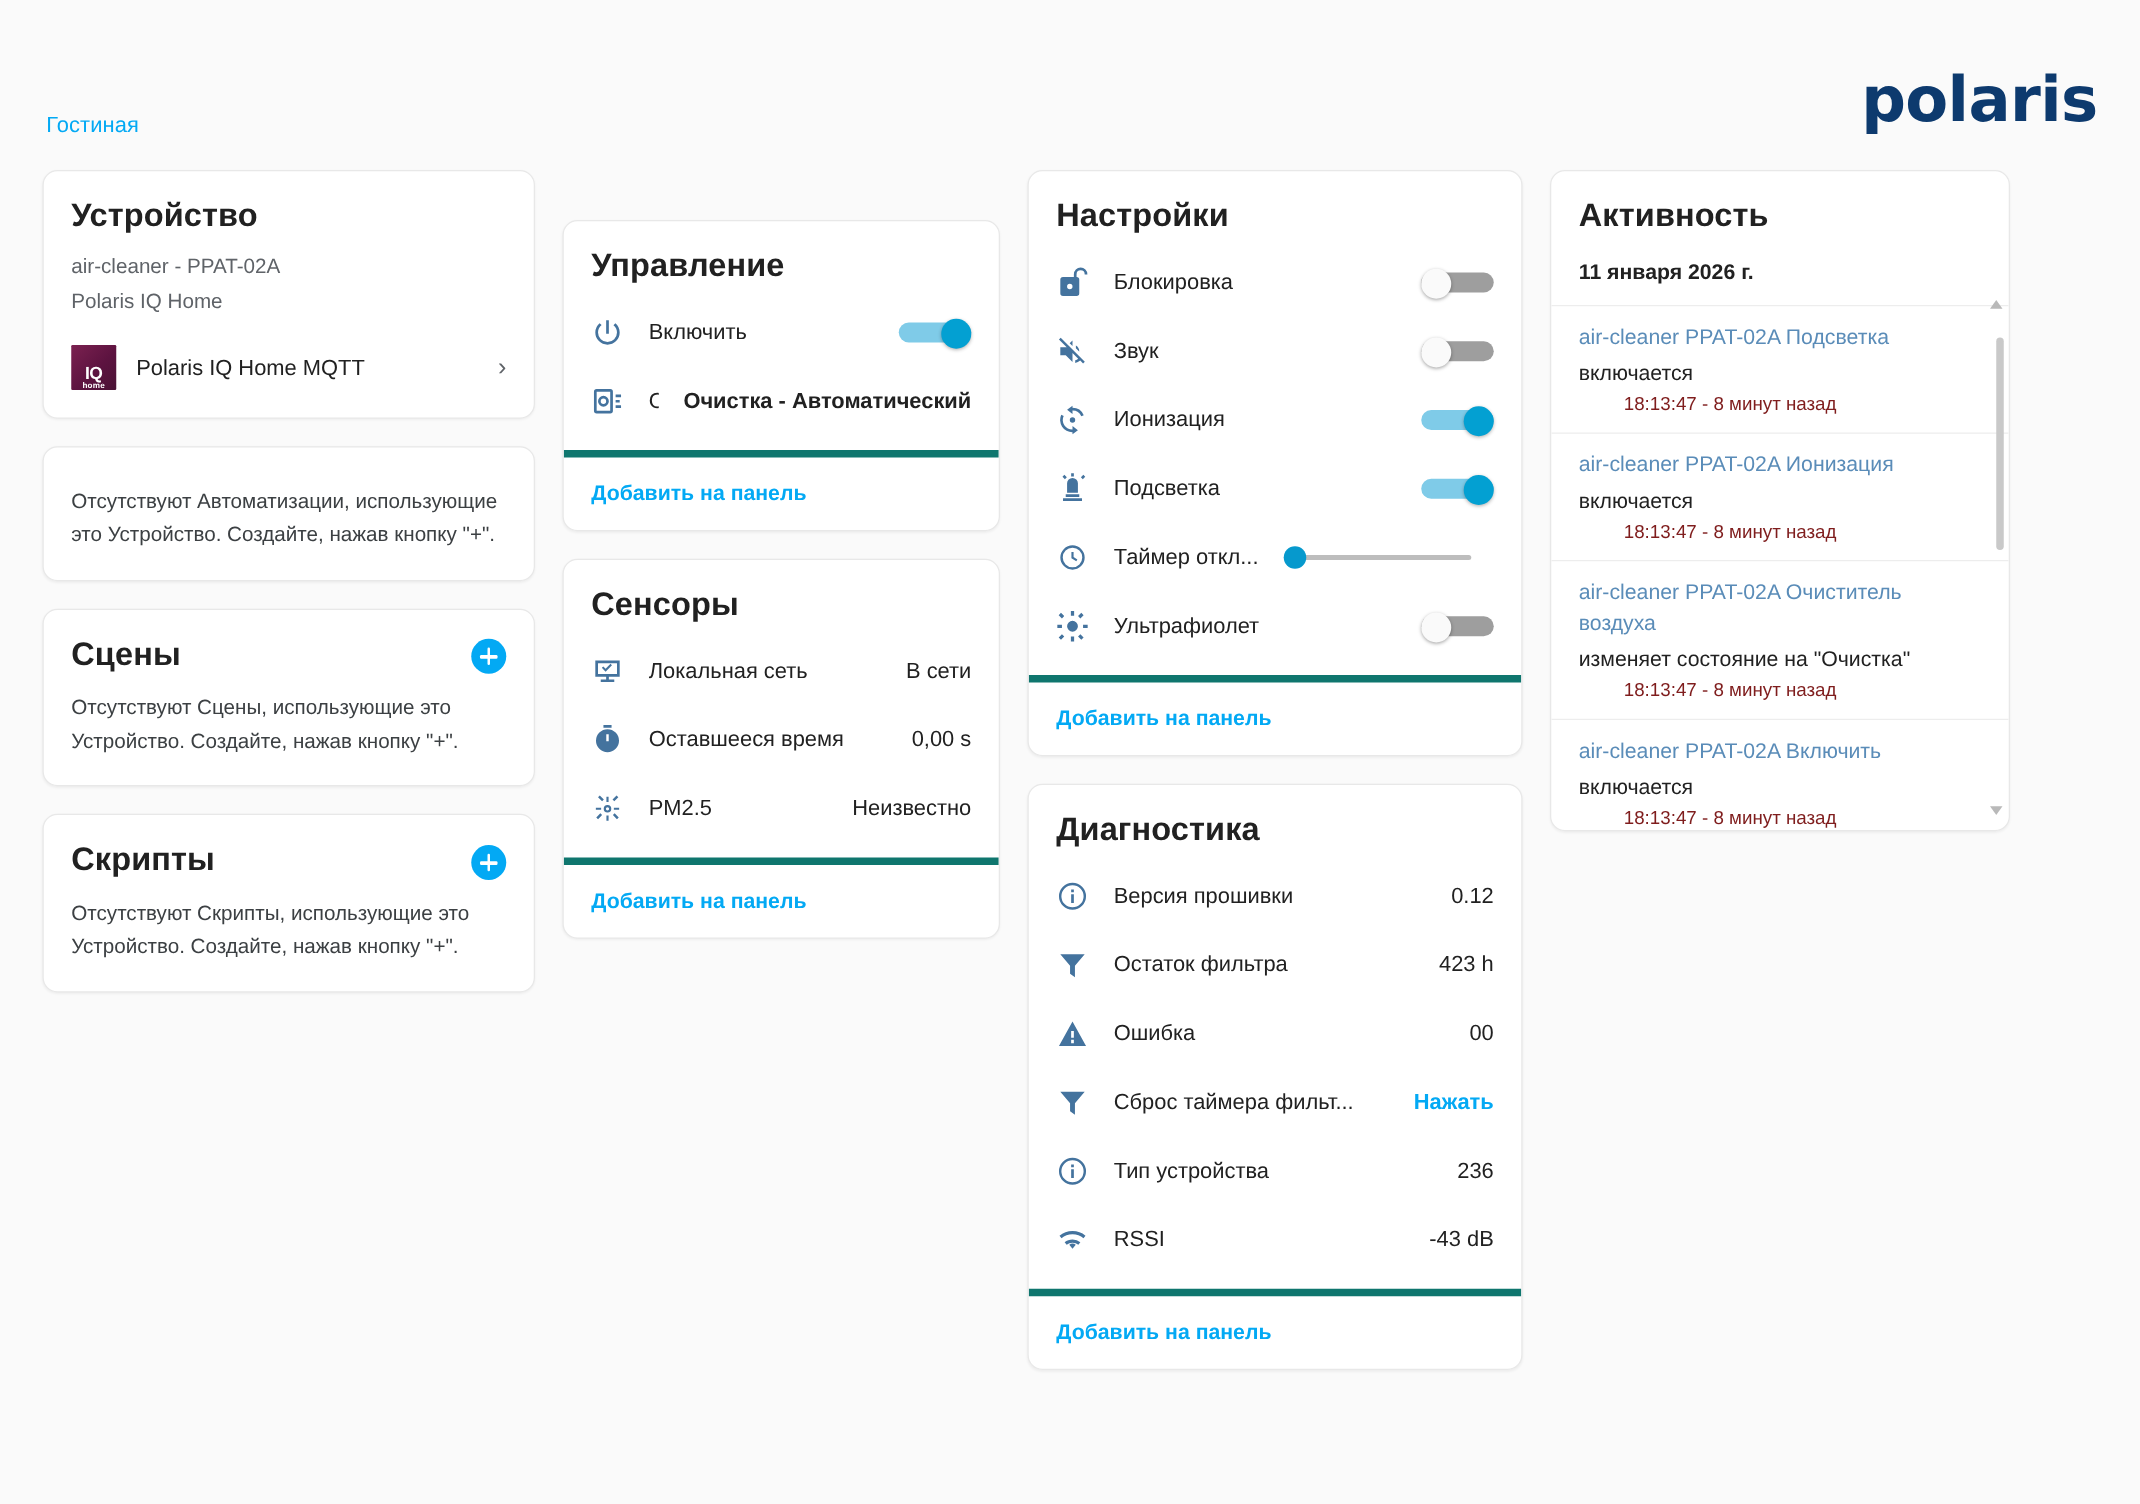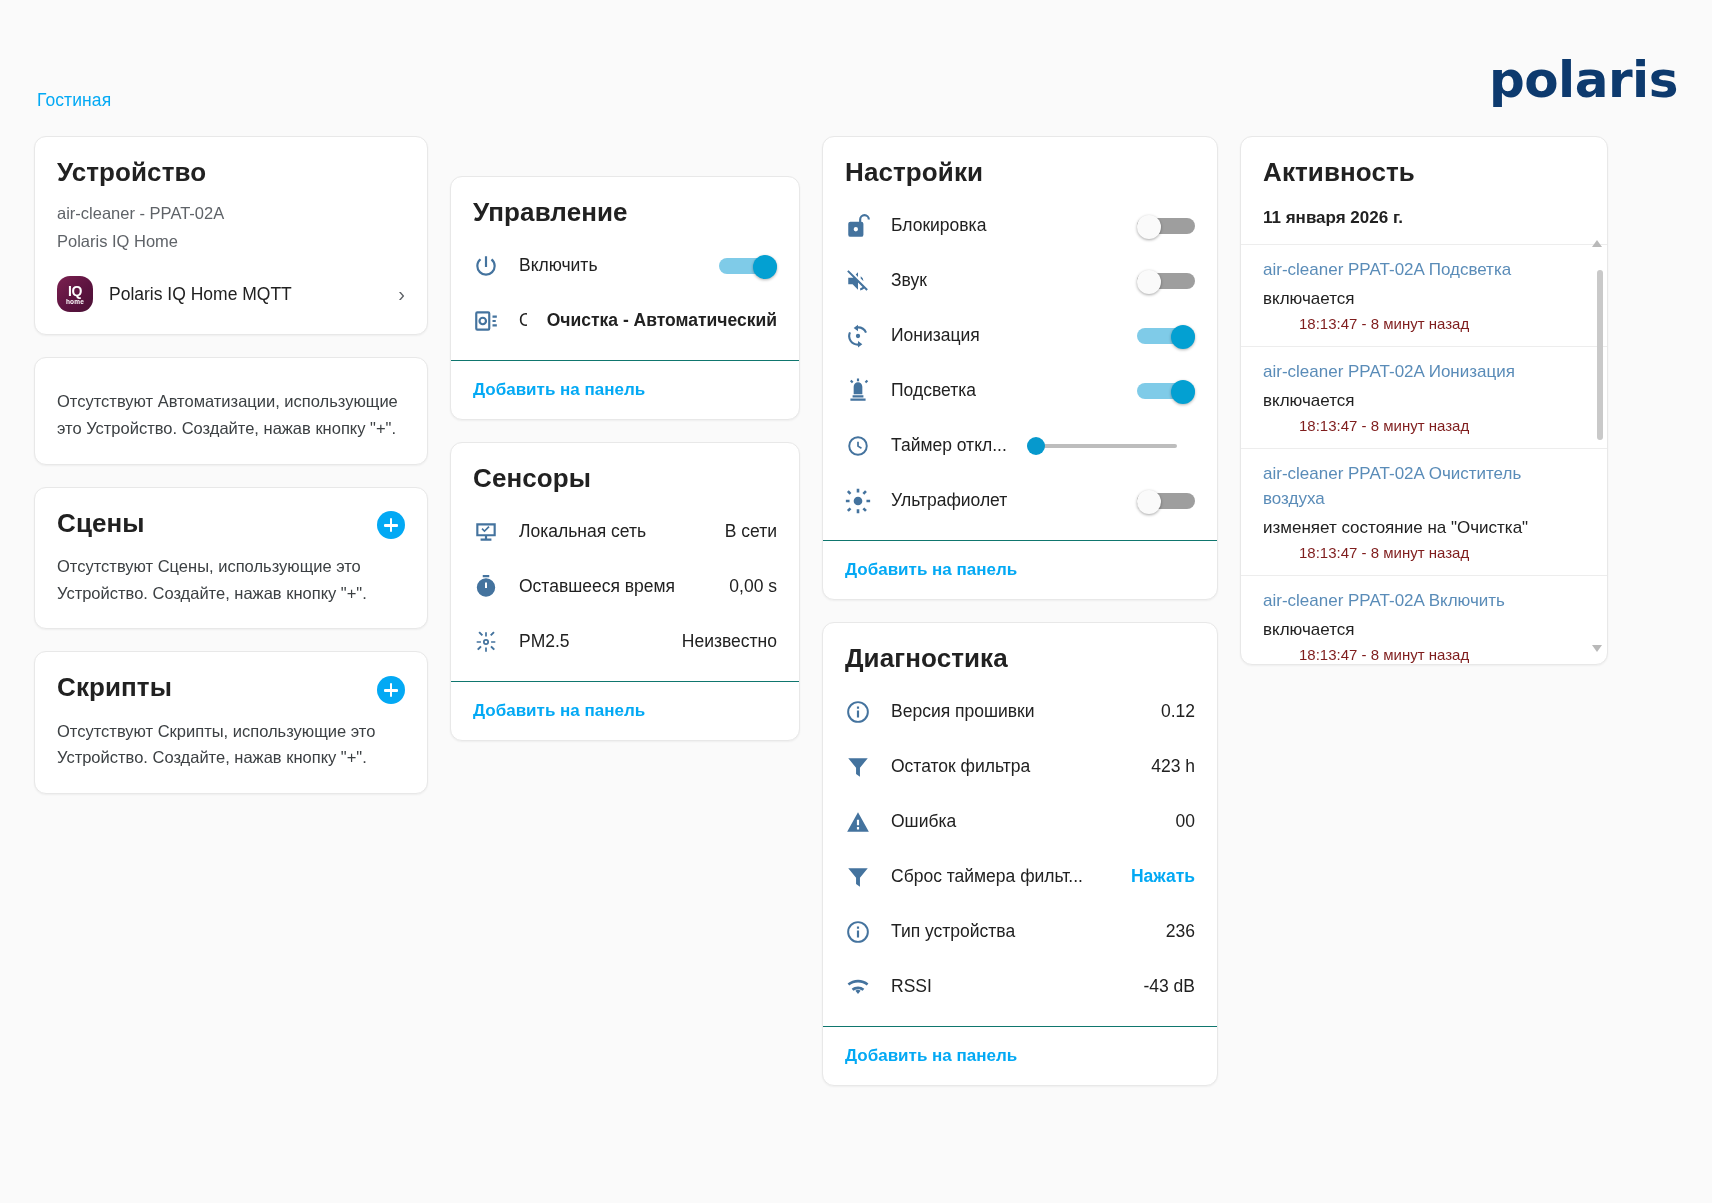--- a/index.html
+++ b/index.html
@@ -77,24 +77,24 @@
   }
   .plus-btn::before { left: 7px; right: 7px; top: 13px; height: 2.6px; }
   .plus-btn::after  { top: 7px; bottom: 7px; left: 12.7px; width: 2.6px; }
 
   
   .integration-row {
     display: flex; align-items: center; gap: 16px;
     margin-top: 22px; cursor: pointer;
   }
   .iq-badge {
-    width: 36px; height: 36px; border-radius: 13px; flex: 0 0 auto;
+    width: 36px; height: 36px; border-radius: 1px; flex: 0 0 auto;
     background: linear-gradient(135deg, #7b2150 0%, #5d1340 55%, #4a1235 100%);
     color: #fff; display: flex; flex-direction: column; align-items: center;
-    justify-content: center; line-height: 1;
+    justify-content: flex-end; line-height: 1;
   }
   .iq-badge .iq { font-size: 14px; font-weight: 700; letter-spacing: -.4px; }
   .iq-badge .hm { font-size: 6.5px; font-weight: 700; letter-spacing: .2px; margin-top: 1px; }
   .integration-name { flex: 1; font-size: 17.5px; color: #212121; }
   .chev { color: #5f6368; font-size: 20px; line-height: 1; }
 
   
   .rows { margin-top: 10px; }
   .row {
     display: flex; align-items: center; min-height: 55px; gap: 20px;
@@ -130,21 +130,21 @@
     position: absolute; left: 0; right: 0; top: 10px; height: 4px;
     border-radius: 2px; background: #bdbdbd;
   }
   .slider .thumb {
     position: absolute; left: 0; top: 3px; width: 18px; height: 18px;
     border-radius: 50%; background: #0699cd;
   }
 
   
   .card-footer {
-    border-top: 1px solid #0f766e; padding: 19px 22px;
+    border-top: 6px solid #0f766e; padding: 19px 22px;
   }
   .footer-link { font-size: 17px; font-weight: 700; color: #03a9f4; cursor: pointer; }
   .activity-head { padding: 20px 22px 4px 22px; }
   .activity-scroll {
     position: relative; max-height: 468px; overflow: hidden;
     border-bottom: 0;
   }
   .day-label {
     font-size: 17px; font-weight: 700; color: #212121;
     padding: 12px 22px 16px 22px;

